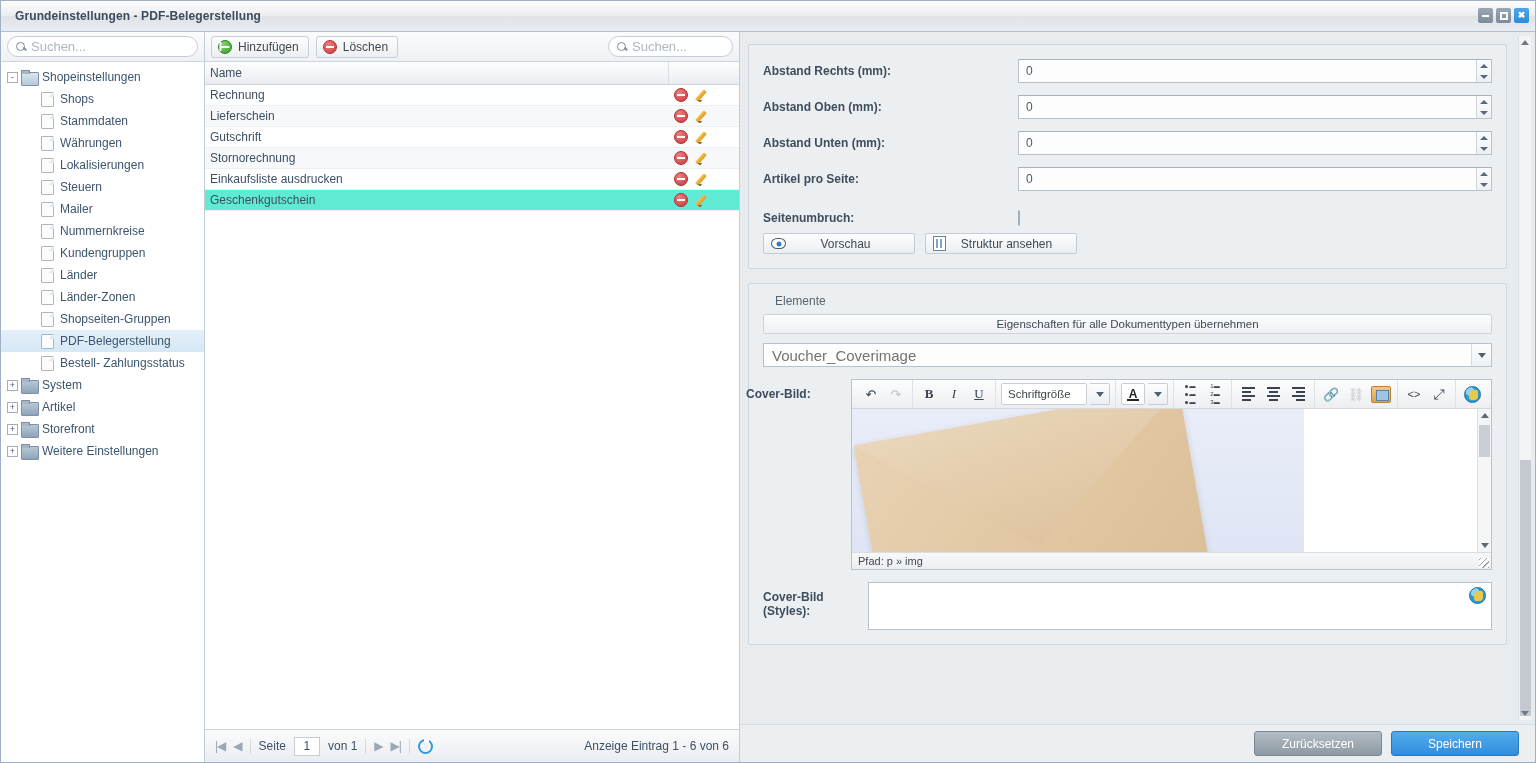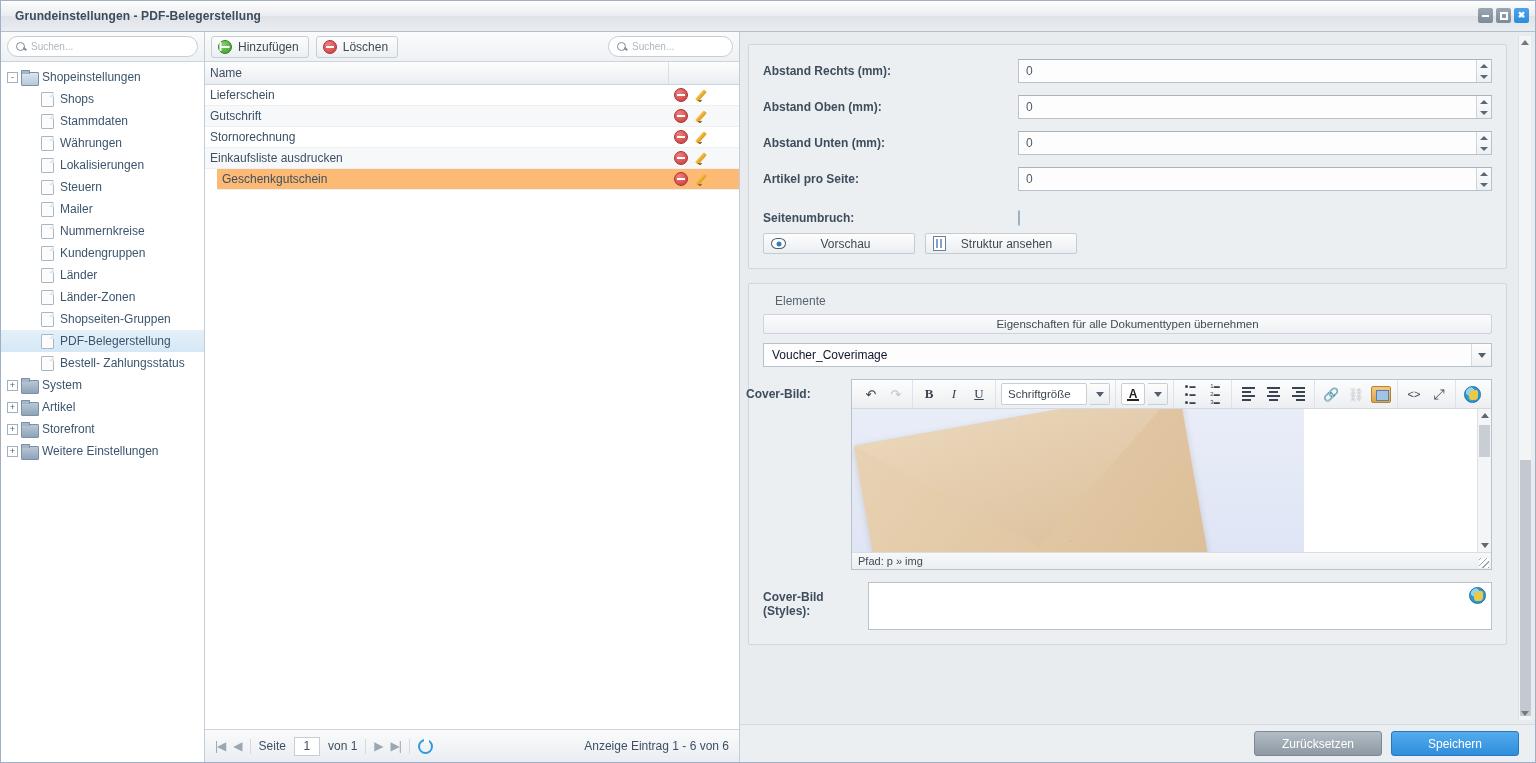--- a/index.html
+++ b/index.html
@@ -65,21 +65,21 @@
     background:#fff; display:flex; align-items:center; padding: 0 8px; gap: 6px;
   }
   .searchfield .mag {
     width: 9px; height: 9px; border: 1.6px solid #7f8c9a; border-radius: 50%;
     position: relative; flex: 0 0 auto;
   }
   .searchfield .mag::after {
     content:''; position:absolute; width:4px; height:1.6px; background:#7f8c9a;
     transform: rotate(45deg); right:-3px; bottom:0px;
   }
-  .searchfield .ph { color:#aeb6bf; font-size:10px; }
+  .searchfield .ph { color:#aeb6bf; font-size:13px; }
 
   .tree { flex: 1; overflow: hidden; padding-top: 4px; position: relative; }
   .tnode {
     display: flex; align-items: center; height: 22px;
     font-size: 12px; color: #3b556e; white-space: nowrap; cursor: default;
   }
   .tnode.sel { background: linear-gradient(to bottom,#e4f0f9,#d5e8f6); }
   .tnode .exp {
     width: 11px; height: 11px; border: 1px solid #9fb0c0; background: #fff;
     font-size: 9px; line-height: 9px; text-align: center; color: #4b5d6e;
@@ -152,21 +152,21 @@
     border-bottom: 1px solid #ccd5de; font-size:12px; color:#3d5063;
   }
   .gridhead .c1 { flex:1; padding-left: 5px; border-right:1px solid #d7dee5; height:100%; display:flex; align-items:center; }
   .gridhead .c2 { width: 70px; flex:0 0 70px; height:100%; }
   .gridbodywrap { flex:1; overflow:hidden; }
   .grow {
     height: 21px; display:flex; align-items:center;
     font-size:12px; color:#3d5063; border-bottom:1px solid #edf0f3; cursor:default;
   }
   .grow:nth-child(even) { background:#f7f8fa; }
-  .grow.sel { background:#fdba74;margin-left:12px; }
+  .grow.sel { background:#5eead4; }
   .grow .nm { flex:1; padding-left: 5px; }
   .grow .acts { width: 70px; flex:0 0 70px; display:flex; align-items:center; gap:9px; padding-left:5px; }
   .pencil {
     width:15px; height:15px; position:relative; flex:0 0 15px; cursor:pointer;
   }
   .pencil::before {
     content:''; position:absolute; left:2px; top:1px; width:4px; height:13px;
     background: linear-gradient(to right,#f6c34a,#e09a20);
     transform: rotate(42deg); transform-origin: center;
     border-radius: 1px 1px 0 0;
@@ -281,21 +281,21 @@
     background: repeating-linear-gradient(to right,#7fa3c9 0 2px,#fff 2px 4px);
   }
   .widebtn {
     width:100%; height:20px; background: linear-gradient(to bottom,#fcfcfd,#eef0f3);
     border:1px solid #ccd3da; border-radius:2px;
     display:flex;align-items:center;justify-content:center;
     font-size:11.5px;color:#3f4a55; cursor:pointer; margin-bottom: 9px;
   }
   .combo {
     width:100%; height:24px; border:1px solid #b8c2cc; background:#fdfdfe;
-    display:flex;align-items:center; padding-left:8px; font-size:12px; color:#0f172a;
+    display:flex;align-items:center; padding-left:8px; font-size:15px; color:#737373;
     margin-bottom: 12px; position:relative; cursor:pointer;
   }
   .combo .arrow {
     position:absolute; right:0; top:0; bottom:0; width:20px;
     display:flex;align-items:center;justify-content:center;
     border-left:1px solid #d6dce2; background:linear-gradient(to bottom,#fdfdfd,#eef1f4);
   }
   .caret { width:0;height:0;border-left:4px solid transparent;border-right:4px solid transparent;border-top:5px solid #53616f; }
 
   
@@ -558,20 +558,29 @@
           <span class="mag"></span>
           <span class="ph">Suchen...</span>
         </div>
       </div>
       <div class="gridhead">
         <div class="c1">Name</div>
         <div class="c2"></div>
       </div>
       <div class="gridbodywrap">
         <div id="gridrows">
+            <div class="grow">
+              <div class="nm">Rechnung</div>
+              <div class="acts">
+                <span class="dot-icon red">
+                  <span class="minus"></span>
+                </span>
+                <span class="pencil"></span>
+              </div>
+            </div>
             <div class="grow">
               <div class="nm">Lieferschein</div>
               <div class="acts">
                 <span class="dot-icon red">
                   <span class="minus"></span>
                 </span>
                 <span class="pencil"></span>
               </div>
             </div>
             <div class="grow">

